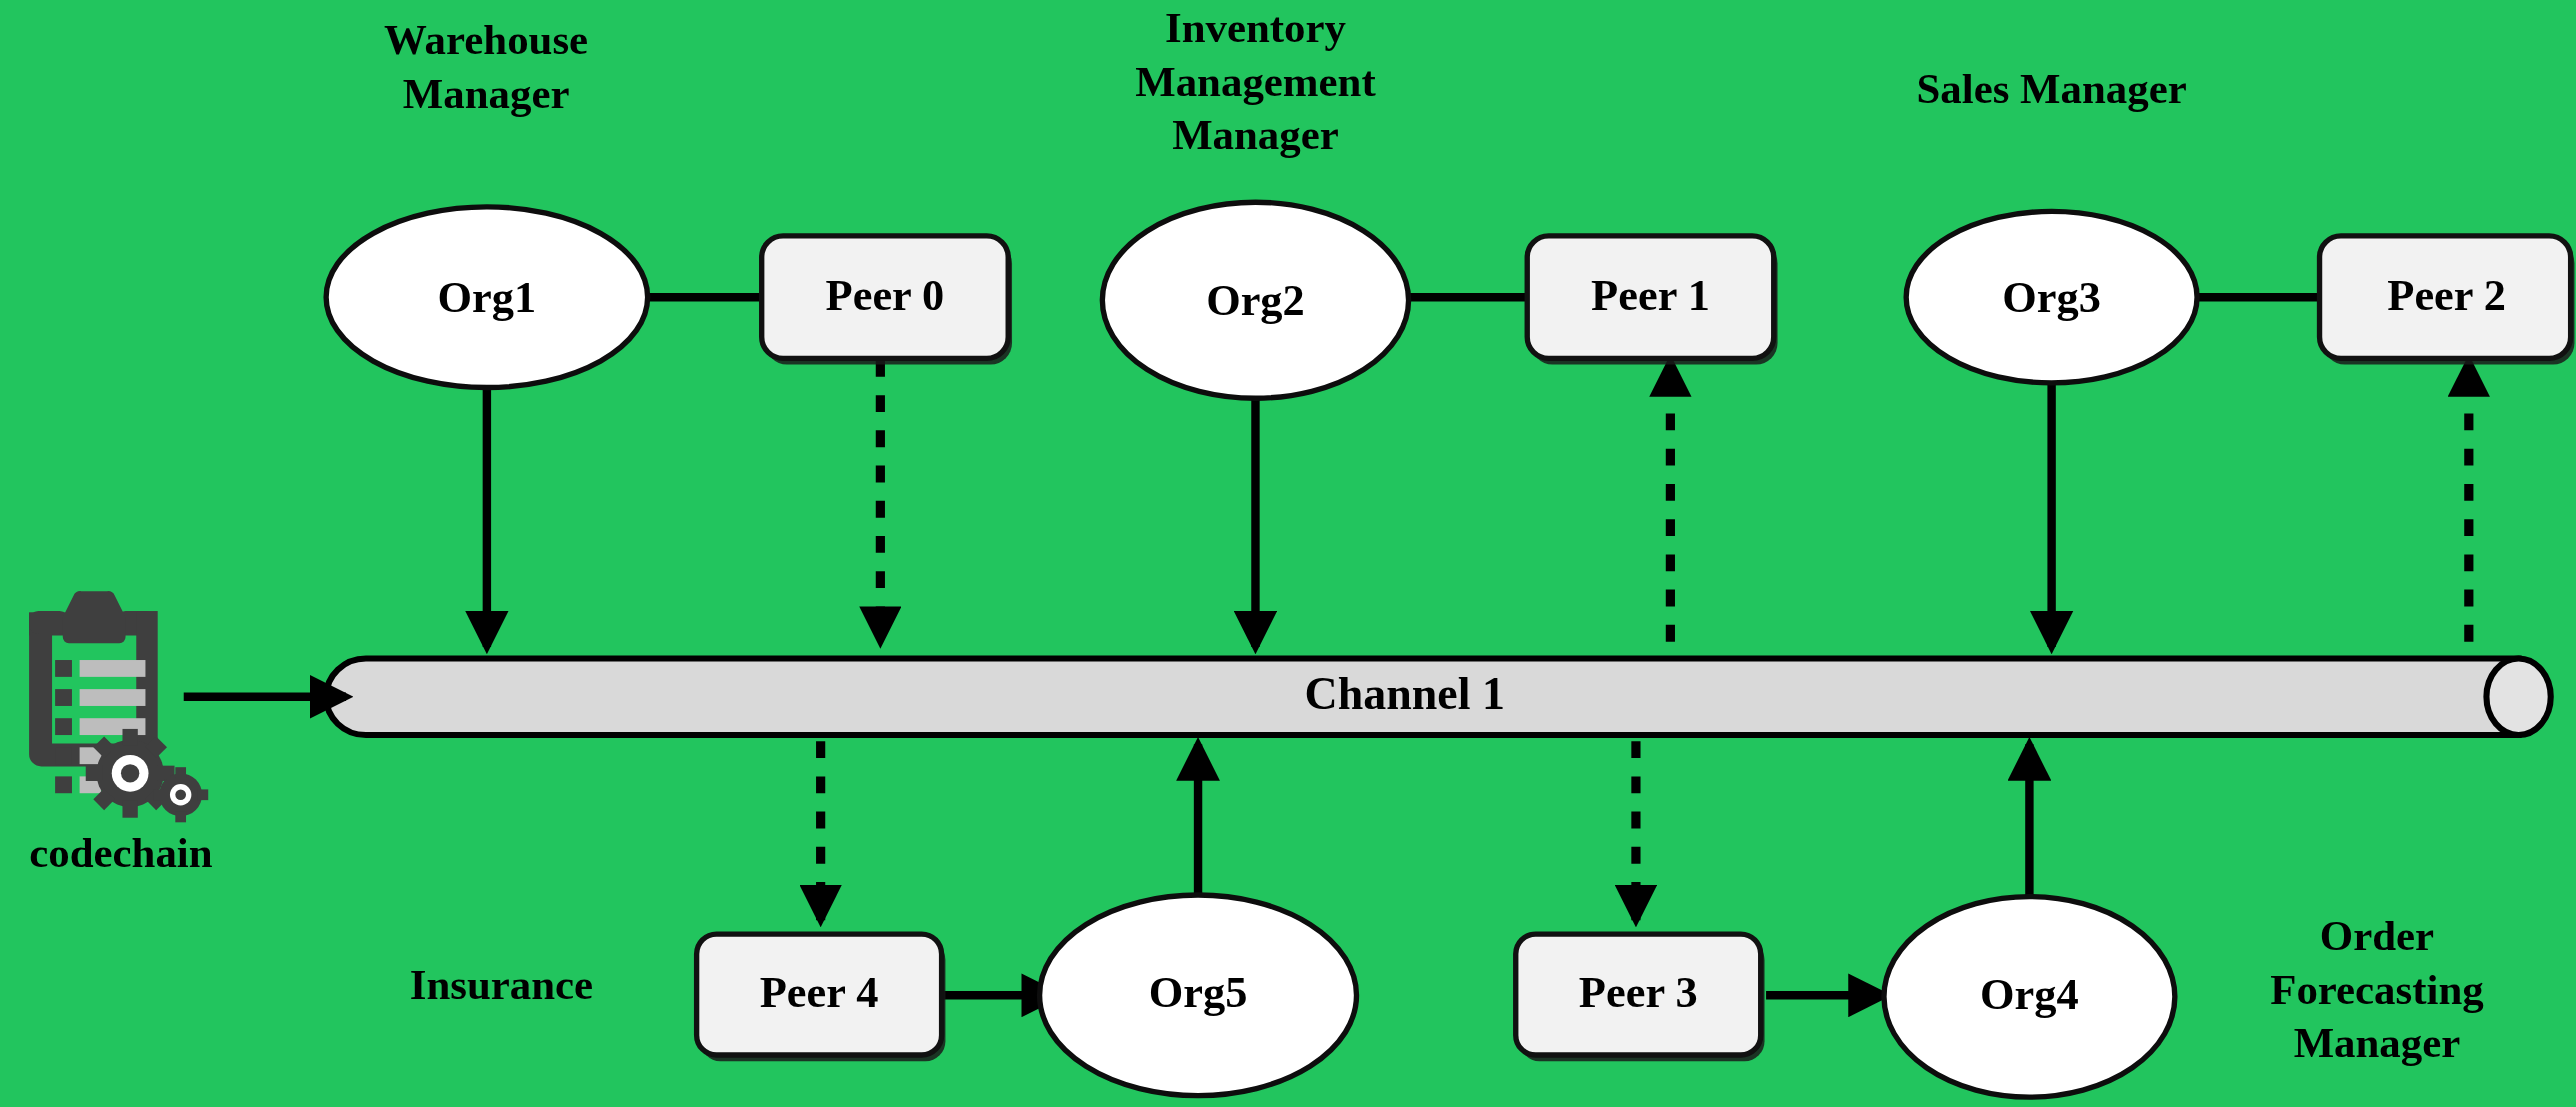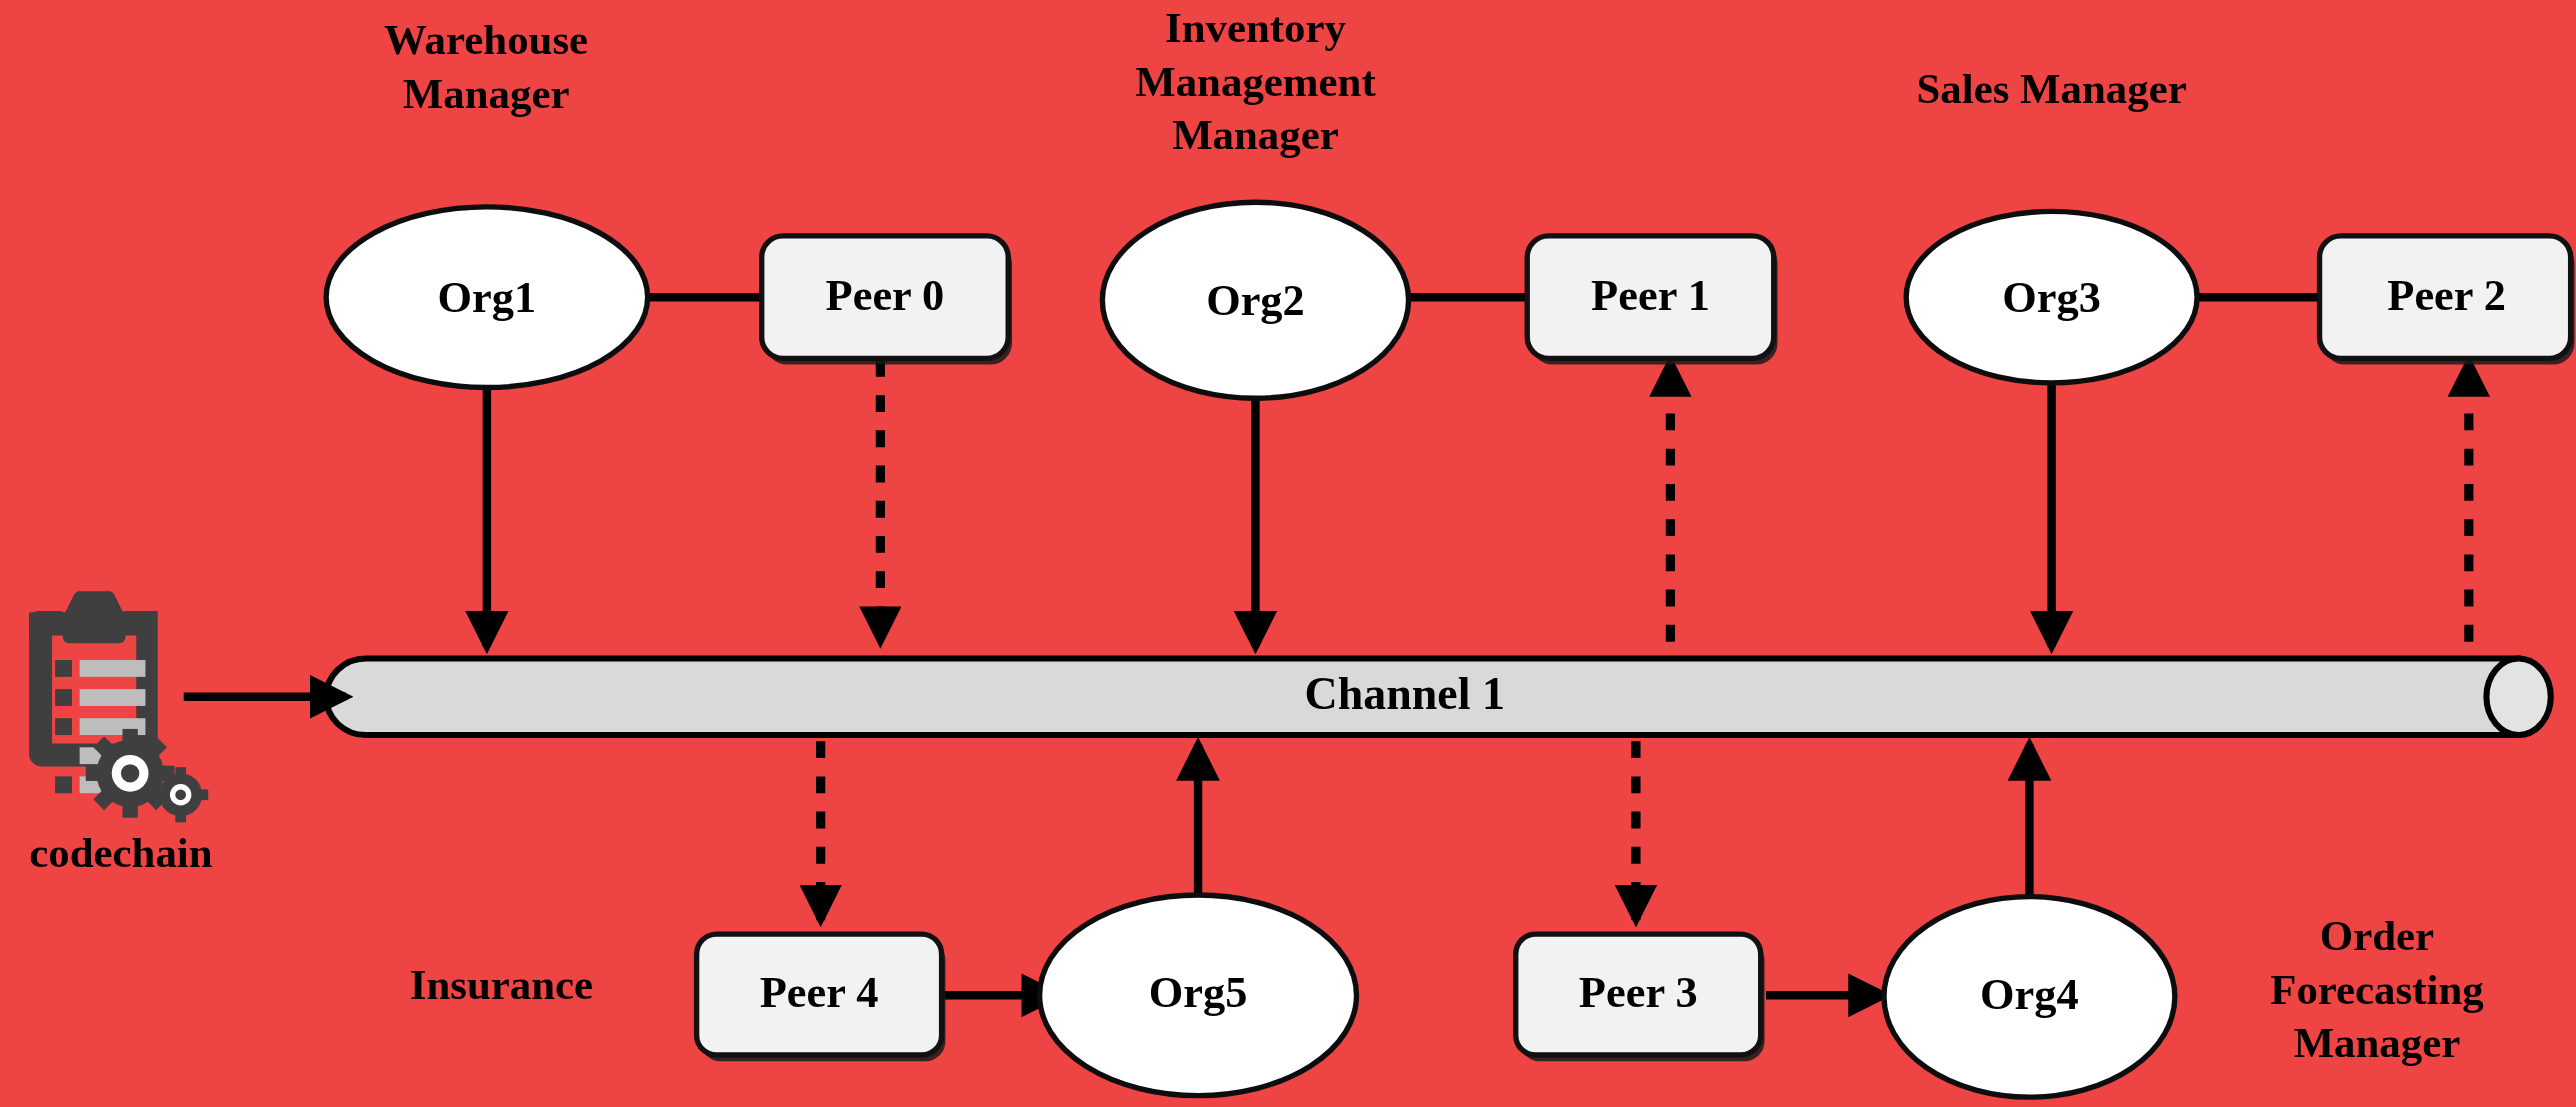--- a/index.html
+++ b/index.html
@@ -10,21 +10,21 @@
   body {
     width: 2576px;
     height: 1108px;
     font-family: "Liberation Serif", "DejaVu Serif", serif;
     overflow: hidden;
   }
   #diagram-root {
     position: relative;
     width: 2576px;
     height: 1108px;
-    background: #ef4444;
+    background: #22c55e;
   }
   svg.canvas {
     position: absolute;
     left: 0;
     top: 0;
     width: 2576px;
     height: 1108px;
     display: block;
   }
   .node-label,

